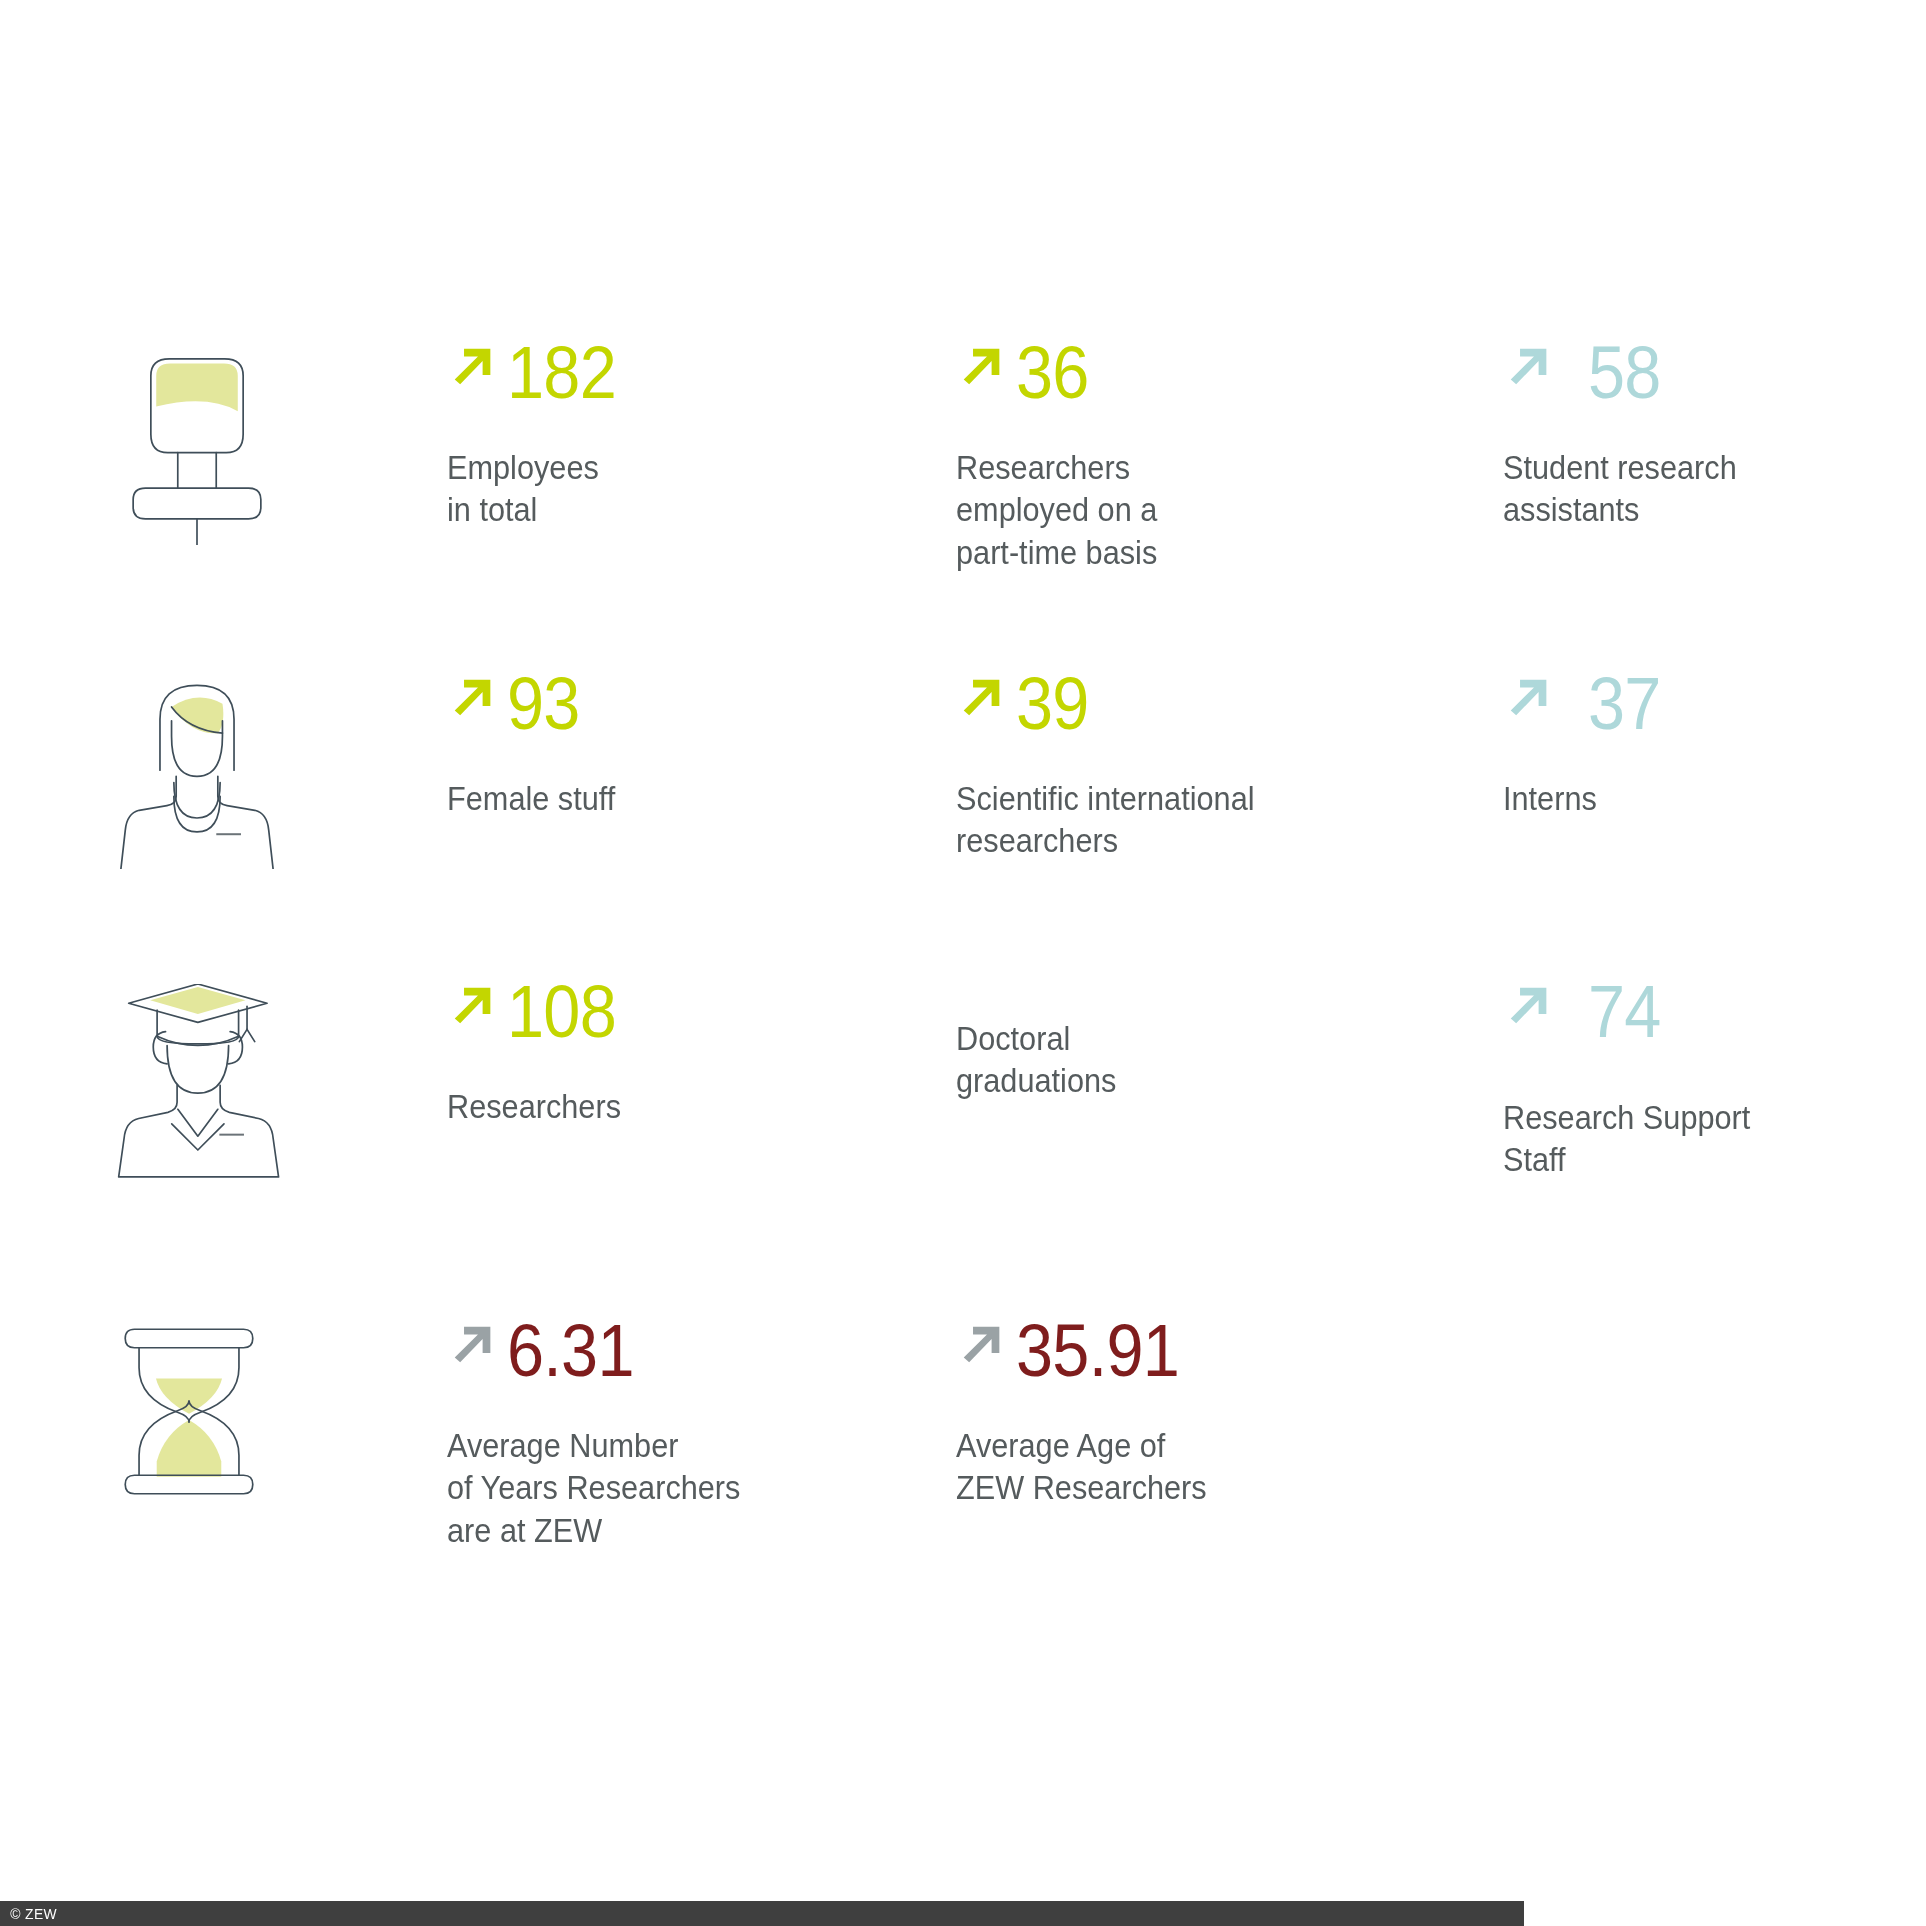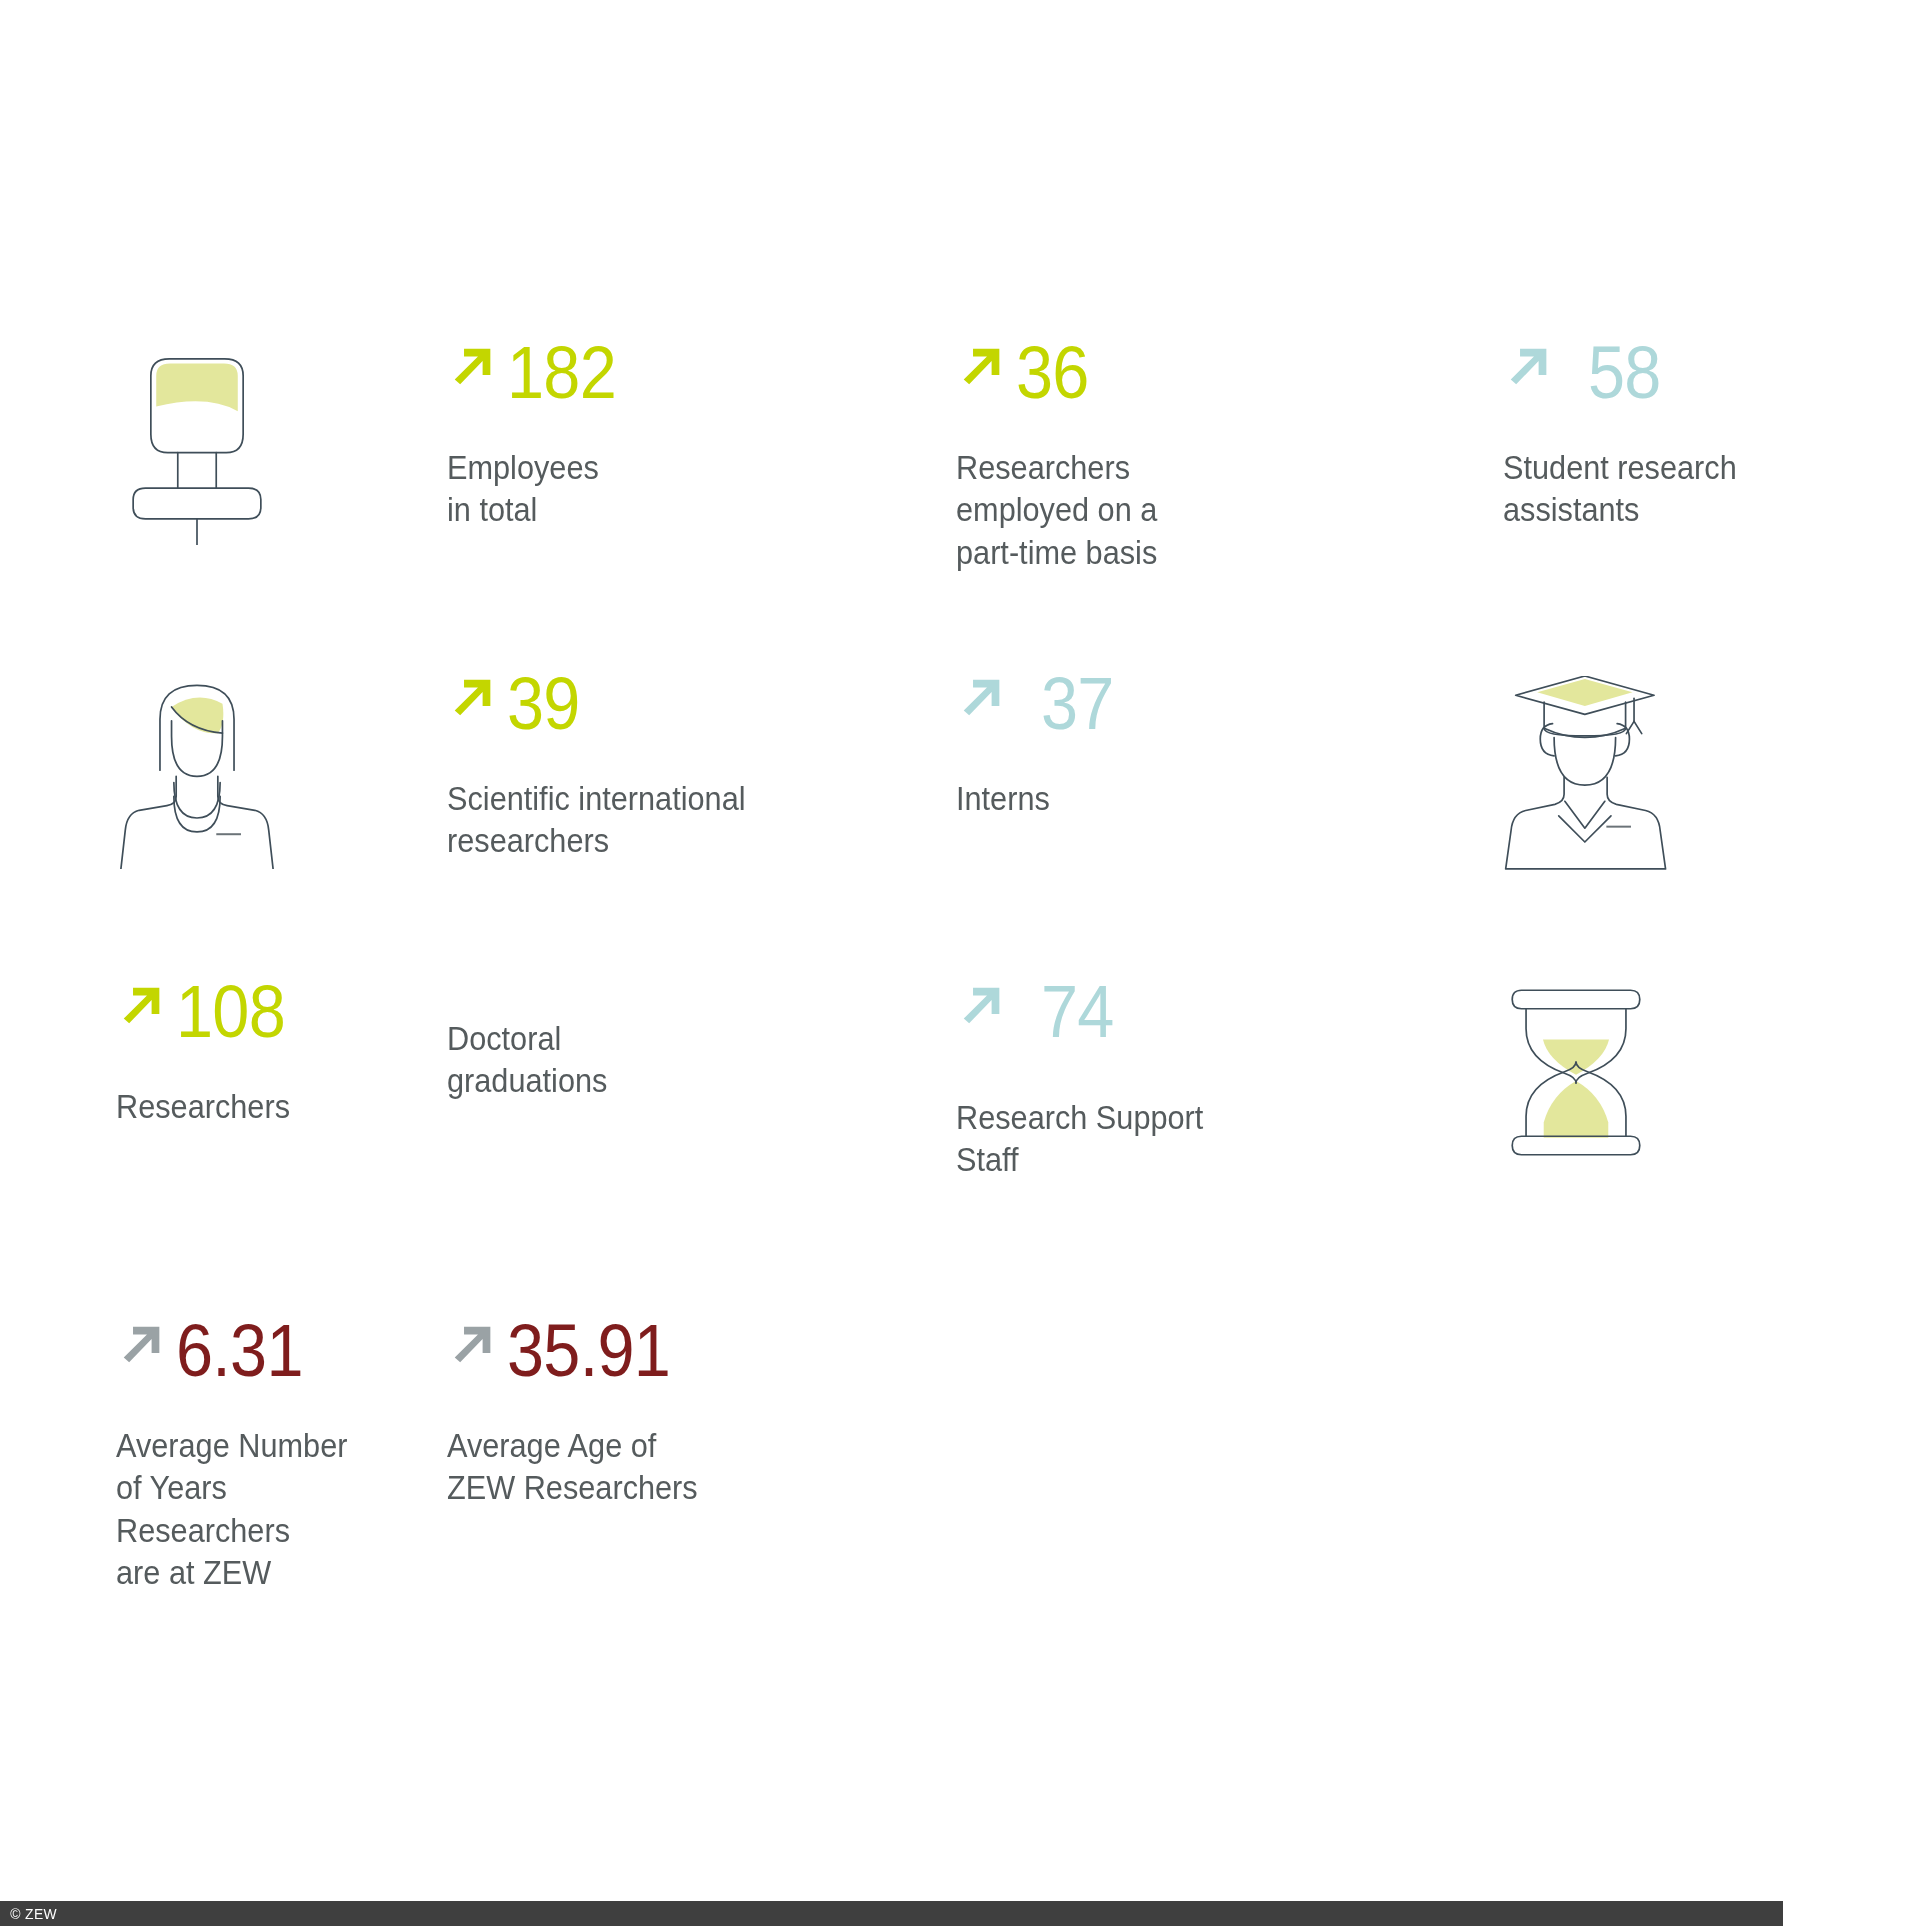--- a/index.html
+++ b/index.html
@@ -82,21 +82,21 @@
   
   .glyph { display:block; }
   .glyph .st { fill: none; stroke: #3f4e59; stroke-width: 2.2; stroke-linejoin: round; stroke-linecap: round; }
   .glyph .fillsoft { fill: #e3e79c; stroke: none; }
   .glyph .dash { fill:none; stroke:#6b7378; stroke-width:2.6; stroke-linecap:butt; }
 
   
   .footer {
     position: absolute;
     left: 0; bottom: 0;
-    width: 1783px; height: 25px;
+    width: 1524px; height: 25px;
     background: #3f3f3f;
     display: flex;
     align-items: center;
   }
   .footer-text {
     color: #ffffff;
     font-size: 14.6px;
     letter-spacing: 0.4px;
     padding-left: 10.8px;
     transform: scaleX(0.95);
@@ -172,20 +172,31 @@
         <path class="st" d="M57 122 v-66 q0 -44 48 -44 q48 0 48 44 v66"></path>
         <path class="st" d="M72 58 v20 q0 52 33 52 q33 0 33 -52 v-20"></path>
         <path class="st" d="M72 40 q22 30 66 34"></path>
         <path class="st" d="M78 130 v26 q0 10 -12 12 l-36 6 q-16 4 -18 26 l-7 62 h200 l-7 -62 q-2 -22 -18 -26 l-36 -6 q-12 -2 -12 -12 v-26"></path>
         <path class="st" d="M75 138 q0 46 30 46 q30 0 30 -46"></path>
         <path class="st" d="M75 156 q0 46 30 46 q30 0 30 -46"></path>
         <path class="dash" d="M130 205 h32"></path>
       </svg>
     </div>
 
+    <div class="stat">
+      <div class="numline c-green">
+        <span class="arrow">
+          <svg viewBox="0 0 62 62">
+              <polygon points="10,46 40,16 22,16 22,6 56,6 56,40 46,40 46,22 17,52"></polygon>
+            </svg>
+        </span>
+        <span class="value">93</span>
+      </div>
+      <div class="label gap-md">Female stuff</div>
+    </div>
 
     <div class="stat">
       <div class="numline c-green">
         <span class="arrow">
           <svg viewBox="0 0 62 62">
               <polygon points="10,46 40,16 22,16 22,6 56,6 56,40 46,40 46,22 17,52"></polygon>
             </svg>
         </span>
         <span class="value">39</span>
       </div>

